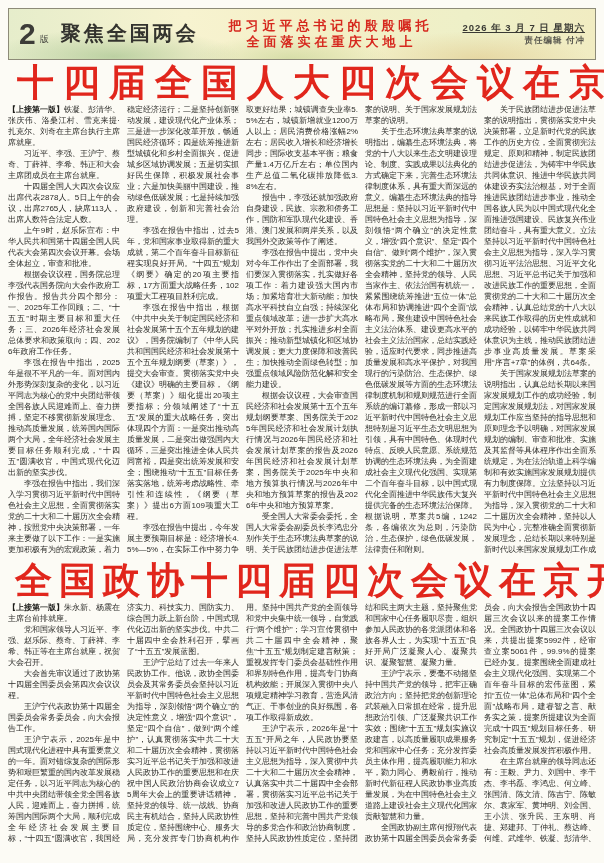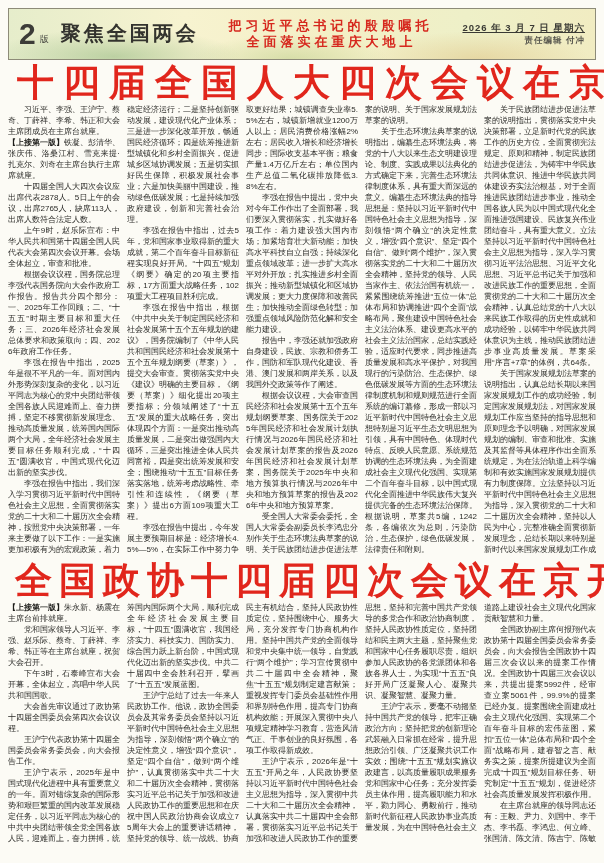--- a/index.html
+++ b/index.html
@@ -64,45 +64,44 @@
     </div>
     <div class="dateblock">
       <div class="d1">2026 年 3 月 7 日 星期六</div>
       <div class="d2">责任编辑 付冲</div>
     </div>
   </div>
 
   <div class="headline">十四届全国人大四次会议在京开幕</div>
 
   <div class="artbody art1">
+      <p style="text-indent: 0px;"><b>【上接第一版】</b>铁凝、彭清华、张庆伟、洛桑江村、雪克来提·扎克尔、刘奇在主席台执行主席席就座。</p>
       <p>习近平、李强、王沪宁、蔡奇、丁薛祥、李希、韩正和大会主席团成员在主席台就座。</p>
-      <p style="text-indent: 0px;"><b>【上接第一版】</b>铁凝、彭清华、张庆伟、洛桑江村、雪克来提·扎克尔、刘奇在主席台执行主席席就座。</p>
       <p>十四届全国人大四次会议应出席代表2878人。5日上午的会议，出席2765人，缺席113人，出席人数符合法定人数。</p>
       <p>上午9时，赵乐际宣布：中华人民共和国第十四届全国人民代表大会第四次会议开幕。会场全体起立，审查和批准。</p>
       <p>根据会议议程，国务院总理李强代表国务院向大会作政府工作报告。报告共分四个部分：一、2025年工作回顾；二、“十五五”时期主要目标和重大任务；三、2026年经济社会发展总体要求和政策取向；四、2026年政府工作任务。</p>
       <p>李强在报告中指出，2025年是很不平凡的一年。面对国内外形势深刻复杂的变化，以习近平同志为核心的党中央团结带领全国各族人民迎难而上、奋力拼搏，坚定不移贯彻新发展理念、推动高质量发展，统筹国内国际两个大局，全年经济社会发展主要目标任务顺利完成，“十四五”圆满收官，中国式现代化迈出新的坚实步伐。</p>
       <p>李强在报告中指出，我们深入学习贯彻习近平新时代中国特色社会主义思想，全面贯彻落实党的二十大和二十届历次全会精神，按照党中央决策部署，一年来主要做了以下工作：一是实施更加积极有为的宏观政策，着力稳定经济运行；二是坚持创新驱动发展，建设现代化产业体系；三是进一步深化改革开放，畅通国民经济循环；四是统筹推进新型城镇化和乡村全面振兴，促进城乡区域协调发展；五是切实抓好民生保障，积极发展社会事业；六是加快美丽中国建设，推动绿色低碳发展；七是持续加强政府建设，创新和完善社会治理。</p>
       <p>李强在报告中指出，过去5年，党和国家事业取得新的重大成就，第二个百年奋斗目标新征程实现良好开局。“十四五”规划《纲要》确定的20项主要指标，17方面重大战略任务，102项重大工程项目胜利完成。</p>
       <p>李强在报告中指出，根据《中共中央关于制定国民经济和社会发展第十五个五年规划的建议》，国务院编制了《中华人民共和国国民经济和社会发展第十五个五年规划纲要（草案）》，提交大会审查。贯彻落实党中央《建议》明确的主要目标，《纲要（草案）》细化提出20项主要指标；分领域阐述了“十五五”发展的重大战略任务，突出体现四个方面：一是突出推动高质量发展，二是突出做强国内大循环，三是突出推进全体人民共同富裕，四是突出统筹发展和安全；围绕推动“十五五”目标任务落实落地，统筹考虑战略性、牵引性和连续性，《纲要（草案）》提出6方面109项重大工程。</p>
       <p>李强在报告中提出，今年发展主要预期目标是：经济增长4.5%—5%，在实际工作中努力争取更好结果；城镇调查失业率5.5%左右，城镇新增就业1200万人以上；居民消费价格涨幅2%左右；居民收入增长和经济增长同步；国际收支基本平衡；粮食产量1.4万亿斤左右；单位国内生产总值二氧化碳排放降低3.8%左右。</p>
+      <p>报告中，李强还就加强政府自身建设，民族、宗教和侨务工作，国防和军队现代化建设、香港、澳门发展和两岸关系，以及我国外交政策等作了阐述。</p>
       <p>李强在报告中提出，党中央对今年工作作出了全面部署，我们要深入贯彻落实，扎实做好各项工作：着力建设强大国内市场；加紧培育壮大新动能；加快高水平科技自立自强；持续深化重点领域改革；进一步扩大高水平对外开放；扎实推进乡村全面振兴；推动新型城镇化和区域协调发展；更大力度保障和改善民生；加快推动全面绿色转型；加强重点领域风险防范化解和安全能力建设。</p>
-      <p>报告中，李强还就加强政府自身建设，民族、宗教和侨务工作，国防和军队现代化建设、香港、澳门发展和两岸关系，以及我国外交政策等作了阐述。</p>
       <p>根据会议议程，大会审查国民经济和社会发展第十五个五年规划纲要草案、国务院关于2025年国民经济和社会发展计划执行情况与2026年国民经济和社会发展计划草案的报告及2026年国民经济和社会发展计划草案，国务院关于2025年中央和地方预算执行情况与2026年中央和地方预算草案的报告及2026年中央和地方预算草案。</p>
       <p>受全国人大常委会委托，全国人大常委会副委员长李鸿忠分别作关于生态环境法典草案的说明、关于民族团结进步促进法草案的说明、关于国家发展规划法草案的说明。</p>
       <p>关于生态环境法典草案的说明指出，编纂生态环境法典，将党的十八大以来生态文明建设理论、制度、实践成果以法典化的方式确定下来，完善生态环境法律制度体系，具有重大而深远的意义。编纂生态环境法典的指导思想是：坚持以习近平新时代中国特色社会主义思想为指导，深刻领悟“两个确立”的决定性意义，增强“四个意识”、坚定“四个自信”、做到“两个维护”，深入贯彻落实党的二十大和二十届历次全会精神，坚持党的领导、人民当家作主、依法治国有机统一，紧紧围绕统筹推进“五位一体”总体布局和协调推进“四个全面”战略布局，聚焦建设中国特色社会主义法治体系、建设更高水平的社会主义法治国家，总结实践经验，适应时代要求，同步推进高质量发展和高水平保护，对我国现行的污染防治、生态保护、绿色低碳发展等方面的生态环境法律制度机制和规则规范进行全面系统的编订纂修，形成一部以习近平新时代中国特色社会主义思想特别是习近平生态文明思想为引领，具有中国特色、体现时代特点、反映人民意愿、系统规范协调的生态环境法典，为全面建成社会主义现代化强国、实现第二个百年奋斗目标，以中国式现代化全面推进中华民族伟大复兴提供完备的生态环境法治保障。根据说明，草案共5编，1242条，各编依次为总则，污染防治，生态保护，绿色低碳发展，法律责任和附则。</p>
       <p>关于民族团结进步促进法草案的说明指出，贯彻落实党中央决策部署，立足新时代党的民族工作的历史方位，全面贯彻宪法规定、原则和精神，制定民族团结进步促进法，为铸牢中华民族共同体意识、推进中华民族共同体建设夯实法治根基，对于全面推进民族团结进步事业，推动全国各族人民为以中国式现代化全面推进强国建设、民族复兴伟业团结奋斗，具有重大意义。立法坚持以习近平新时代中国特色社会主义思想为指导，深入学习贯彻习近平法治思想、习近平文化思想、习近平总书记关于加强和改进民族工作的重要思想，全面贯彻党的二十大和二十届历次全会精神，认真总结党的十八大以来民族工作取得的历史性成就和成功经验，以铸牢中华民族共同体意识为主线，推动民族团结进步事业高质量发展。草案采用“序言+7章”的体例，共64条。</p>
       <p>关于国家发展规划法草案的说明指出，认真总结长期以来国家发展规划工作的成功经验，制定国家发展规划法，对国家发展规划工作应当坚持的指导思想和原则理念予以明确，对国家发展规划的编制、审查和批准、实施及其监督等具体程序作出全面系统规定，为在法治轨道上科学编制和有效实施国家发展规划提供有力制度保障。立法坚持以习近平新时代中国特色社会主义思想为指导，深入贯彻党的二十大和二十届历次全会精神，坚持以人民为中心，完整准确全面贯彻新发展理念，总结长期以来特别是新时代以来国家发展规划工作成功经验，以宪法为依据，将多年来行之有效的做法确立为法律制度规范，着力提高国家发展规划工作法治化水平，更好发挥国家发展规划的战略导向作用，更好发挥国家制度优势和治理效能。草案分为6章，共38条。</p>
     </div>
 
   <div class="headline second">全国政协十四届四次会议在京开幕</div>
 
   <div class="artbody art2">
       <p style="text-indent: 0px;"><b>【上接第一版】</b>朱永新、杨震在主席台前排就座。</p>
       <p>党和国家领导人习近平、李强、赵乐际、蔡奇、丁薛祥、李希、韩正等在主席台就座，祝贺大会召开。</p>
-      <p>下午3时，石泰峰宣布大会开幕，全体起立，高唱中华人民共和国国歌。</p>
       <p>大会首先审议通过了政协第十四届全国委员会第四次会议议程。</p>
       <p>王沪宁代表政协第十四届全国委员会常务委员会，向大会报告工作。</p>
       <p>王沪宁表示，2025年是中国式现代化进程中具有重要意义的一年。面对错综复杂的国际形势和艰巨繁重的国内改革发展稳定任务，以习近平同志为核心的中共中央团结带领全党全国各族人民，迎难而上，奋力拼搏，统筹国内国际两个大局，顺利完成全年经济社会发展主要目标，“十四五”圆满收官，我国经济实力、科技实力、国防实力、综合国力跃上新台阶，中国式现代化迈出新的坚实步伐。中共二十届四中全会胜利召开，擘画了“十五五”发展蓝图。</p>
       <p>王沪宁总结了过去一年来人民政协工作。他说，政协全国委员会及其常务委员会坚持以习近平新时代中国特色社会主义思想为指导，深刻领悟“两个确立”的决定性意义，增强“四个意识”，坚定“四个自信”，做到“两个维护”，认真贯彻落实中共二十大和二十届历次全会精神，贯彻落实习近平总书记关于加强和改进人民政协工作的重要思想和在庆祝中国人民政治协商会议成立75周年大会上的重要讲话精神，坚持党的领导、统一战线、协商民主有机结合，坚持人民政协性质定位，坚持围绕中心、服务大局，充分发挥专门协商机构作用。坚持中国共产党的全面领导和党中央集中统一领导，自觉践行“两个维护”；学习宣传贯彻中共二十届四中全会精神，聚焦“十五五”规划制定建言献策；重视发挥专门委员会基础性作用和界别特色作用，提高专门协商机构效能；开展深入贯彻中央八项规定精神学习教育，营造风清气正、干事创业的良好氛围，各项工作取得新成效。</p>
       <p>王沪宁表示，2026年是“十五五”开局之年，人民政协要坚持以习近平新时代中国特色社会主义思想为指导，深入贯彻中共二十大和二十届历次全会精神，认真落实中共二十届四中全会部署，贯彻落实习近平总书记关于加强和改进人民政协工作的重要思想，坚持和完善中国共产党领导的多党合作和政治协商制度，坚持人民政协性质定位，坚持团结和民主两大主题，坚持聚焦党和国家中心任务履职尽责，组织参加人民政协的各党派团体和各族各界人士，为实现“十五五”良好开局广泛凝聚人心、凝聚共识、凝聚智慧、凝聚力量。</p>
       <p>王沪宁表示，要毫不动摇坚持中国共产党的领导，把牢正确政治方向；坚持把党的创新理论武装融入日常抓在经常，提升思想政治引领、广泛凝聚共识工作实效；围绕“十五五”规划实施议政建言，以高质量履职成果服务党和国家中心任务；充分发挥委员主体作用，提高履职能力和水平，勠力同心、勇毅前行，推动新时代新征程人民政协事业高质量发展，为在中国特色社会主义道路上建设社会主义现代化国家贡献智慧和力量。</p>
       <p>全国政协副主席何报翔代表政协第十四届全国委员会常务委员会，向大会报告全国政协十四届三次会议以来的提案工作情况。全国政协十四届三次会议以来，共提出提案5992件，经审查立案5061件，99.9%的提案已经办复。提案围绕全面建成社会主义现代化强国、实现第二个百年奋斗目标的宏伟蓝图，紧扣“五位一体”总体布局和“四个全面”战略布局，建睿智之言、献务实之策，提案所提建议为全面完成“十四五”规划目标任务、研究制定“十五五”规划，促进经济社会高质量发展发挥积极作用。</p>
       <p>在主席台就座的领导同志还有：王毅、尹力、刘国中、李干杰、李书磊、李鸿忠、何立峰、张国清、陈文清、陈吉宁、陈敏尔、袁家军、黄坤明、刘金国、王小洪、张升民、王东明、肖捷、郑建邦、丁仲礼、蔡达峰、何维、武维华、铁凝、彭清华、张庆伟、洛桑江村、雪克来提·扎克尔、吴政隆、谌贻琴、张军、应勇等。</p>
     </div>
 

